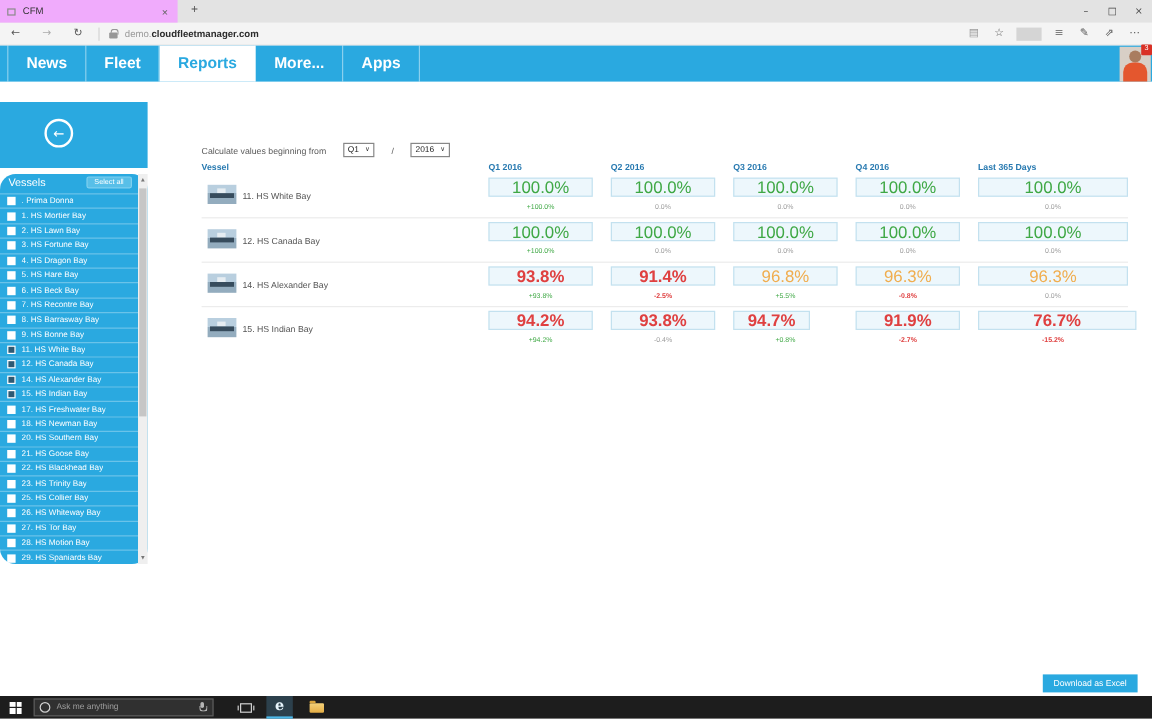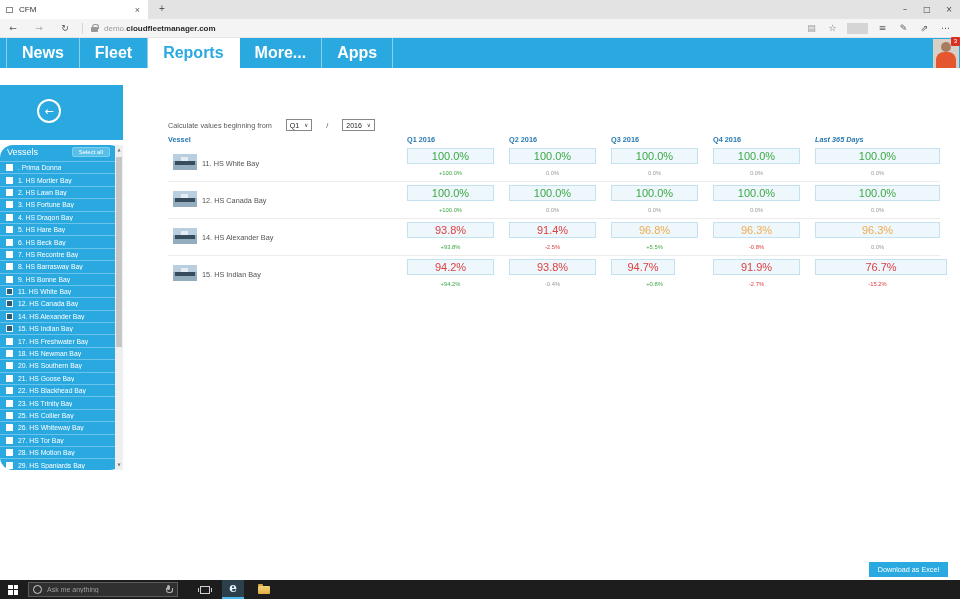--- a/index.html
+++ b/index.html
@@ -1,21 +1,21 @@
 <!DOCTYPE html>
 <html><head>
 <meta charset="utf-8">
 <style>
   * { margin:0; padding:0; box-sizing:border-box; }
   html,body { width:960px; height:599px; overflow:hidden; font-family:"Liberation Sans",sans-serif; background:#fff; }
   .stage { position:relative; width:960px; height:599px; background:#fff; }
 
   
   .tabbar { position:absolute; left:0; top:0; width:960px; height:19px; background:#e3e3e3; }
-  .btab { position:absolute; left:0; top:0; width:148px; height:19px; background:#ffffff; display:flex; align-items:center; padding:0 6px; }
+  .btab { position:absolute; left:0; top:0; width:148px; height:19px; background:#f0abfc; display:flex; align-items:center; padding:0 6px; }
   .btab .tab-fav { width:7px; height:6px; border:1px solid #8a8a8a; margin-right:6px; }
   .btab .tab-title { font-size:8px; color:#333; flex:1; }
   .btab .tab-close { font-size:9px; color:#666; padding:0 2px; }
   .newtab { position:absolute; left:153px; top:0; width:18px; height:19px; font-size:10px; color:#555; text-align:center; line-height:18px; }
   .winctrls { position:absolute; right:0; top:0; height:19px; display:flex; }
   .winctrls span { width:22px; text-align:center; font-size:8px; color:#444; line-height:19px; font-family:"DejaVu Sans",sans-serif; }
 
   
   .addrbar { position:absolute; left:0; top:19px; width:960px; height:19px; background:#f4f4f4; display:flex; align-items:center; border-bottom:1px solid #e6e6e6; }
   .nav-glyph { font-size:9px; color:#555; width:26px; text-align:center; font-family:"DejaVu Sans",sans-serif; }
@@ -26,21 +26,21 @@
   .lock::after { content:''; position:absolute; left:0; top:3px; width:7px; height:5px; background:#979797; border-radius:1px; }
   .url { font-size:8px; }
   .url .u1 { color:#9a9a9a; }
   .url .u2 { color:#2b2b2b; font-weight:bold; }
   .addr-right { margin-left:auto; display:flex; align-items:center; margin-right:4px; }
   .addr-right span { width:21px; text-align:center; font-size:9px; color:#5a5a5a; font-family:"DejaVu Sans",sans-serif; }
   .addr-right .dim { color:#9a9a9a; }
 
   
   .appnav { position:absolute; left:0; top:38px; width:960px; height:30px; background:#2aa9e0; display:flex; padding-left:6px; }
-  .nav-tab { height:30px; line-height:30px; padding:0 15px; color:#fff; font-size:16px; font-weight:bold; border-right:1px solid rgba(255,255,255,.45); }
+  .nav-tab { height:30px; line-height:30px; padding:0 15px; color:#fff; font-size:13px; font-weight:bold; border-right:1px solid rgba(255,255,255,.45); }
   .nav-tab:first-child { border-left:1px solid rgba(255,255,255,.45); }
   .nav-tab.active { background:#fff; color:#2aa9e0; }
   .avatar { position:absolute; right:1px; top:39px; width:26px; height:29px; background:#d8cfc6; overflow:visible; }
   .avatar::before { content:''; position:absolute; left:8px; top:3px; width:10px; height:10px; border-radius:50%; background:#a97c5f; }
   .avatar::after { content:''; position:absolute; left:3px; top:13px; width:20px; height:16px; border-radius:8px 8px 0 0; background:#e4572e; }
   .badge { position:absolute; right:-1px; top:-2px; min-width:9px; height:9px; background:#d93025; color:#fff; font-size:6px; line-height:9px; text-align:center; border-radius:1px; z-index:3; padding:0 1px; }
 
   
   .backpanel { position:absolute; left:0; top:85px; width:123px; height:55px; background:#2aa9e0; }
   .back-circle { position:absolute; left:37px; top:14px; width:24px; height:24px; border:2px solid #fff; border-radius:50%; color:#fff; font-size:11px; text-align:center; line-height:21px; font-family:"DejaVu Sans",sans-serif; }
@@ -68,23 +68,23 @@
 
   .thead { position:absolute; left:168px; top:135px; width:772px; height:12px; }
   .col-h { position:absolute; top:0; font-size:7.3px; font-weight:bold; color:#2779b0; white-space:nowrap; }
   .tbody { position:absolute; left:168px; top:145px; width:772px; }
   .trow { position:relative; height:37px; }
   .trow.sep { border-bottom:1px solid #ececec; }
   .thumb { position:absolute; left:5px; top:9px; width:24px; height:16px; background:linear-gradient(#b9cfdf 0%,#b9cfdf 45%,#93acbe 45%,#93acbe 100%); overflow:hidden; }
   .thumb::before { content:''; position:absolute; left:8px; top:3px; width:7px; height:4px; background:#e6edf2; }
   .thumb::after { content:''; position:absolute; left:2px; top:7px; width:20px; height:4px; background:#374c5d; }
   .vname { position:absolute; left:34px; top:14px; font-size:7.3px; color:#555; white-space:nowrap; }
-  .vbox { position:absolute; top:3px; height:16px; line-height:15px; text-align:center; font-size:11px; background:#edf7fc; border:1px solid #c3e1ef; }
+  .vbox { position:absolute; top:3px; height:16px; line-height:15px; text-align:center; font-size:14px; background:#edf7fc; border:1px solid #c3e1ef; }
   .delta { position:absolute; top:25px; text-align:center; font-size:5.8px; }
-  .c-green { color:#3fa845; } .c-red { color:#df4040; } .c-orange { color:#f0ad4e; } .c-gray { color:#9b9b9b; }
+  .c-green { color:#3fa845; } .c-red { color:#df4040;font-weight:bold; } .c-orange { color:#f0ad4e; } .c-gray { color:#9b9b9b; }
 
   .dl-btn { position:absolute; right:12px; top:562px; height:15px; line-height:15px; padding:0 9px; background:#2aa9e0; color:#fff; font-size:7.2px; }
 
   
   .taskbar { position:absolute; left:0; top:580px; width:960px; height:19px; background:#1d1d1d; display:flex; align-items:center; }
   .startbtn { width:26px; height:19px; display:flex; align-items:center; justify-content:center; }
   .win-logo { width:10px; height:10px; display:grid; grid-template-columns:1fr 1fr; grid-template-rows:1fr 1fr; gap:1px; }
   .win-logo span { background:#fff; }
   .searchbox { width:150px; height:15px; background:#303030; border:1px solid #5c5c5c; display:flex; align-items:center; margin-left:2px; padding:0 4px; }
   .cortana { width:9px; height:9px; border:1px solid #cfcfcf; border-radius:50%; flex:0 0 9px; }
@@ -279,21 +279,21 @@
       <span class="chev">∨</span>
     </span>
   </div>
 
   <div class="thead">
       <span class="col-h" style="left: 0px;">Vessel</span>
       <span class="col-h" style="left: 239px;">Q1 2016</span>
       <span class="col-h" style="left: 341px;">Q2 2016</span>
       <span class="col-h" style="left: 443px;">Q3 2016</span>
       <span class="col-h" style="left: 545px;">Q4 2016</span>
-      <span class="col-h" style="left: 647px; font-style: italic;">Last 365 Days</span>
+      <span class="col-h" style="left: 647px;">Last 365 Days</span>
     </div>
   <div class="tbody">
       <div class="trow sep">
         <span class="thumb"></span>
         <span class="vname">11. HS White Bay</span>
         <div class="vbox c-green" style="left: 239px; width: 87px;">100.0%</div>
         <div class="delta c-green" style="left: 239px; width: 87px;">+100.0%</div>
         <div class="vbox c-green" style="left: 341px; width: 87px;">100.0%</div>
         <div class="delta c-gray" style="left: 341px; width: 87px;">0.0%</div>
         <div class="vbox c-green" style="left: 443px; width: 87px;">100.0%</div>

